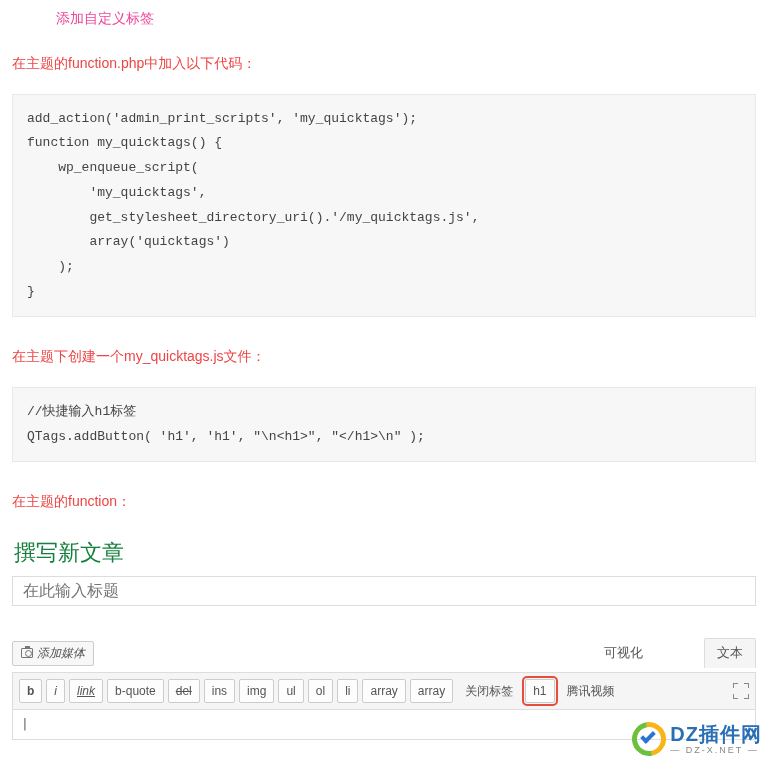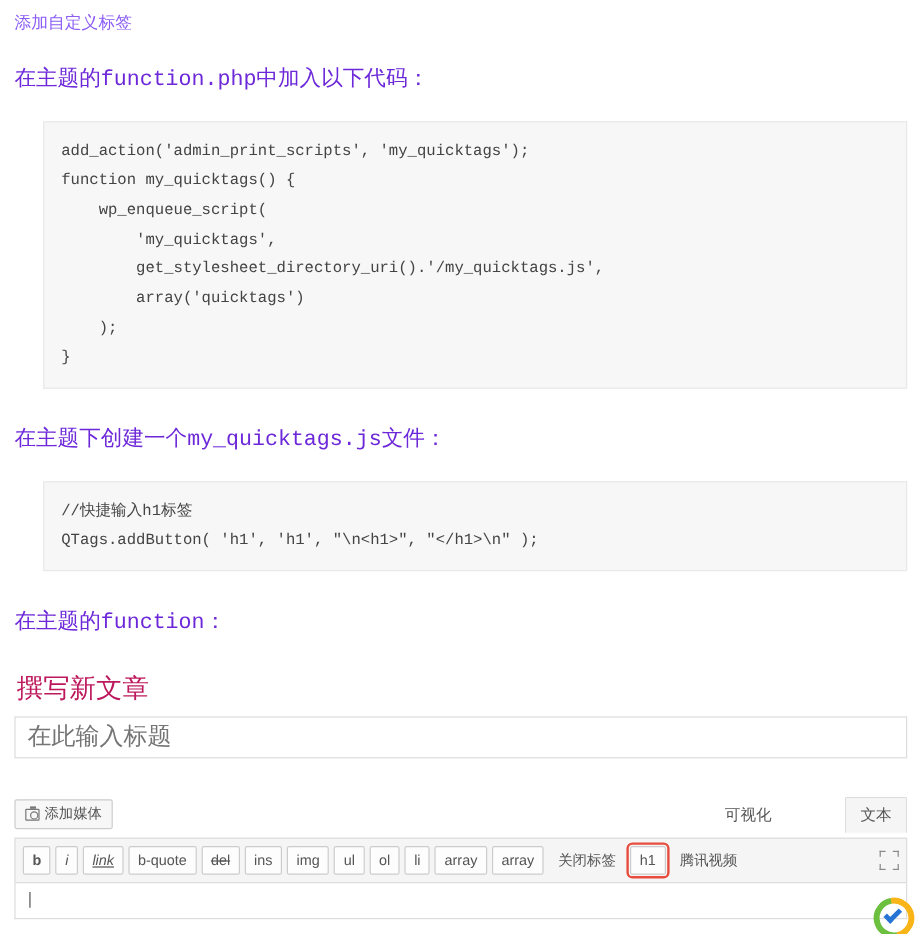--- a/index.html
+++ b/index.html
@@ -9,53 +9,52 @@
     font-family: -apple-system, BlinkMacSystemFont, "Segoe UI", "Microsoft YaHei", sans-serif;
     font-size: 14px;
     color: #333;
     padding: 10px 12px 20px 12px;
     position: relative;
   }
   .heading {
     font-size: 14px;
     font-weight: 400;
     margin-bottom: 24px;
-    color: #8b5cf6;
+    color: #ec4899;
+    margin-left: 44px;
   }
   .para {
-    font-size: 18px;
+    font-size: 14px;
     margin-bottom: 18px;
     line-height: 1.7;
-    color: #6d28d9;
-    font-family: Liberation Mono, monospace;
+    color: #ef4444;
   }
   .code-block {
     background: #f7f7f7;
     border: 1px solid #e8e8e8;
     padding: 12px 14px;
     font-family: Consolas, "Courier New", monospace;
     font-size: 13px;
     line-height: 1.9;
     white-space: pre;
     color: #444;
     margin-bottom: 28px;
     overflow-x: auto;
-    margin-left: 24px;
   }
   .editor-header {
     font-size: 22px;
-    color: #be185d;
+    color: #15803d;
     padding: 6px 2px 8px 2px;
     font-weight: 400;
   }
   .title-input {
     width: 100%;
     border: 1px solid #ddd;
     background: #fff;
-    font-size: 20px;
+    font-size: 16px;
     padding: 5px 10px;
     color: #999;
   }
   .editor-toolbar-row {
     display: flex;
     align-items: center;
     justify-content: space-between;
     margin-top: 32px;
     margin-bottom: 4px;
   }
@@ -63,20 +62,21 @@
     display: inline-flex;
     align-items: center;
     gap: 4px;
     border: 1px solid #ccc;
     background: #f7f7f7;
     padding: 3px 8px;
     font-size: 12px;
     color: #555;
     border-radius: 2px;
     cursor: pointer;
+    font-style: italic;
   }
   .tabs {
     display: flex;
   }
   .tab {
     padding: 5px 12px;
     font-size: 13px;
     color: #555;
     border: 1px solid transparent;
     cursor: pointer;
@@ -269,13 +269,17 @@
     <span>|</span>
   </div>
 </div>
 
 <div class="watermark">
   <div class="watermark-logo">
     <div class="arc"></div>
       <div class="arc2"></div>
       <div class="check"></div>
   </div>
+  <div class="watermark-text">
+    <span class="wm-main">DZ插件网</span>
+    <span class="wm-sub">— DZ-X.NET —</span>
+  </div>
 </div>
 
 </body></html>

